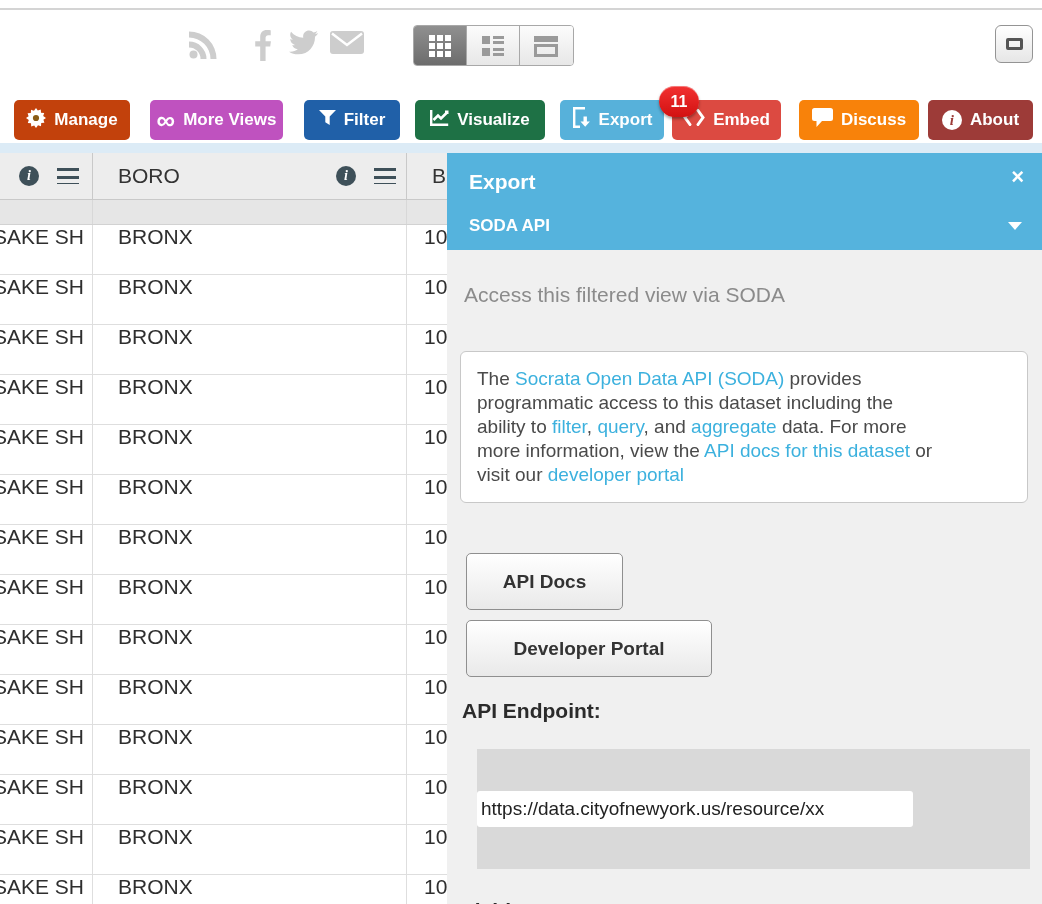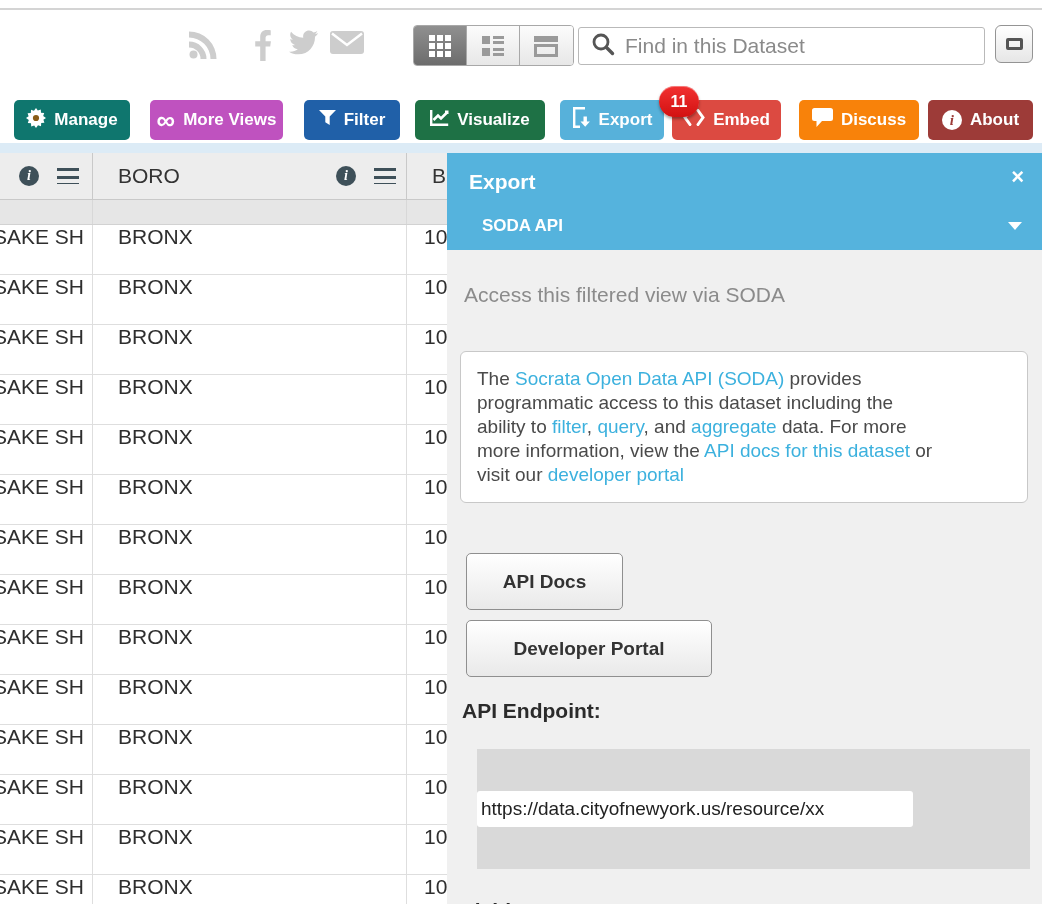--- a/index.html
+++ b/index.html
@@ -85,21 +85,21 @@
   .gc.c2 { width:314px; border-right:1px solid #dedede; padding-left:25px; }
   .gc.c3 { flex:1; padding-left:17px; }
 
   
   .panel { position:absolute; left:447px; top:153px; width:595px; bottom:0; z-index:4; }
   .panel-head { background:#55b3dd; color:#fff; position:relative; }
   .ph-title { font-size:21px; font-weight:bold; padding:17px 22px 0 22px; }
   .close-x { position:absolute; right:18px; top:14px; font-size:22px; font-weight:bold;
              line-height:20px; cursor:pointer; }
   .ph-section { display:flex; justify-content:space-between; align-items:center;
-                padding:22px 20px 14px 35px; font-size:17px; font-weight:bold; cursor:pointer; }
+                padding:22px 20px 14px 22px; font-size:17px; font-weight:bold; cursor:pointer; }
   .tri-down { width:0; height:0; border-left:7px solid transparent; border-right:7px solid transparent;
               border-top:8px solid #fff; }
   .panel-body { position:absolute; top:97px; bottom:0; left:0; right:0; background:#f0f0f0;
                 overflow:hidden; }
   .intro { margin:33px 0 0 17px; font-size:21px; color:#8b8b8b; }
   .desc-box { margin:44px 14px 0 13px; width:568px; background:#fff; border:1px solid #c8c8c8;
               border-radius:6px; padding:15px 16px; font-size:19px; line-height:24px; color:#4a4a4a; }
   .desc-box .link { color:#3cb1de; cursor:pointer; }
   .btn-row { margin:50px 0 0 19px; display:flex; gap:10px;flex-direction:column; }
   .panel-btn { height:57px; border:1px solid #8f8f8f; border-radius:5px;
@@ -179,37 +179,28 @@
           </svg>
       </div>
       <div class="toggle-btn">
         <svg width="26" height="24" viewBox="0 0 26 24">
             <rect x="1" y="2" width="24" height="6" fill="#9a9a9a"></rect>
             <rect x="2.5" y="11.5" width="21" height="10" fill="none" stroke="#9a9a9a" stroke-width="3"></rect>
           </svg>
       </div>
     </div>
 
-    <div class="search-box">
-      <span>
-        <svg width="24" height="24" viewBox="0 0 24 24">
-            <circle cx="10" cy="10" r="7" fill="none" stroke="#555" stroke-width="2.8"></circle>
-            <path d="M15.5 15.5l6 6" stroke="#555" stroke-width="3.4" stroke-linecap="round"></path>
-          </svg>
-      </span>
-      <input type="text" placeholder="Find in this Dataset" style="">
-    </div>
 
     <div class="fullscreen-btn">
       <span class="rect"></span>
     </div>
   </div>
 
   <div class="toolbar">
-    <div class="tb-btn tb-manage" style="background: #0f766e;">
+    <div class="tb-btn tb-manage" style="background: #c2410c;">
       <span><svg width="20" height="20" viewBox="0 0 20 20">
             <path fill="#fff" d="M10 0l1.8 2.6 3-1 .2 3.2 3.2.2-1 3L20 10l-2.6 1.8 1 3-3.2.2-.2 3.2-3-1L10 20l-1.8-2.6-3 1-.2-3.2-3.2-.2 1-3L0 10l2.6-1.8-1-3 3.2-.2.2-3.2 3 1z"></path>
             <circle cx="10" cy="10" r="3.1" fill="#8a5c16"></circle>
           </svg></span>
       <span>Manage</span>
     </div>
     <div class="tb-btn tb-moreviews" style="background: rgb(191, 82, 191);">
       <span class="inf">∞</span>
       <span>More Views</span>
     </div>

